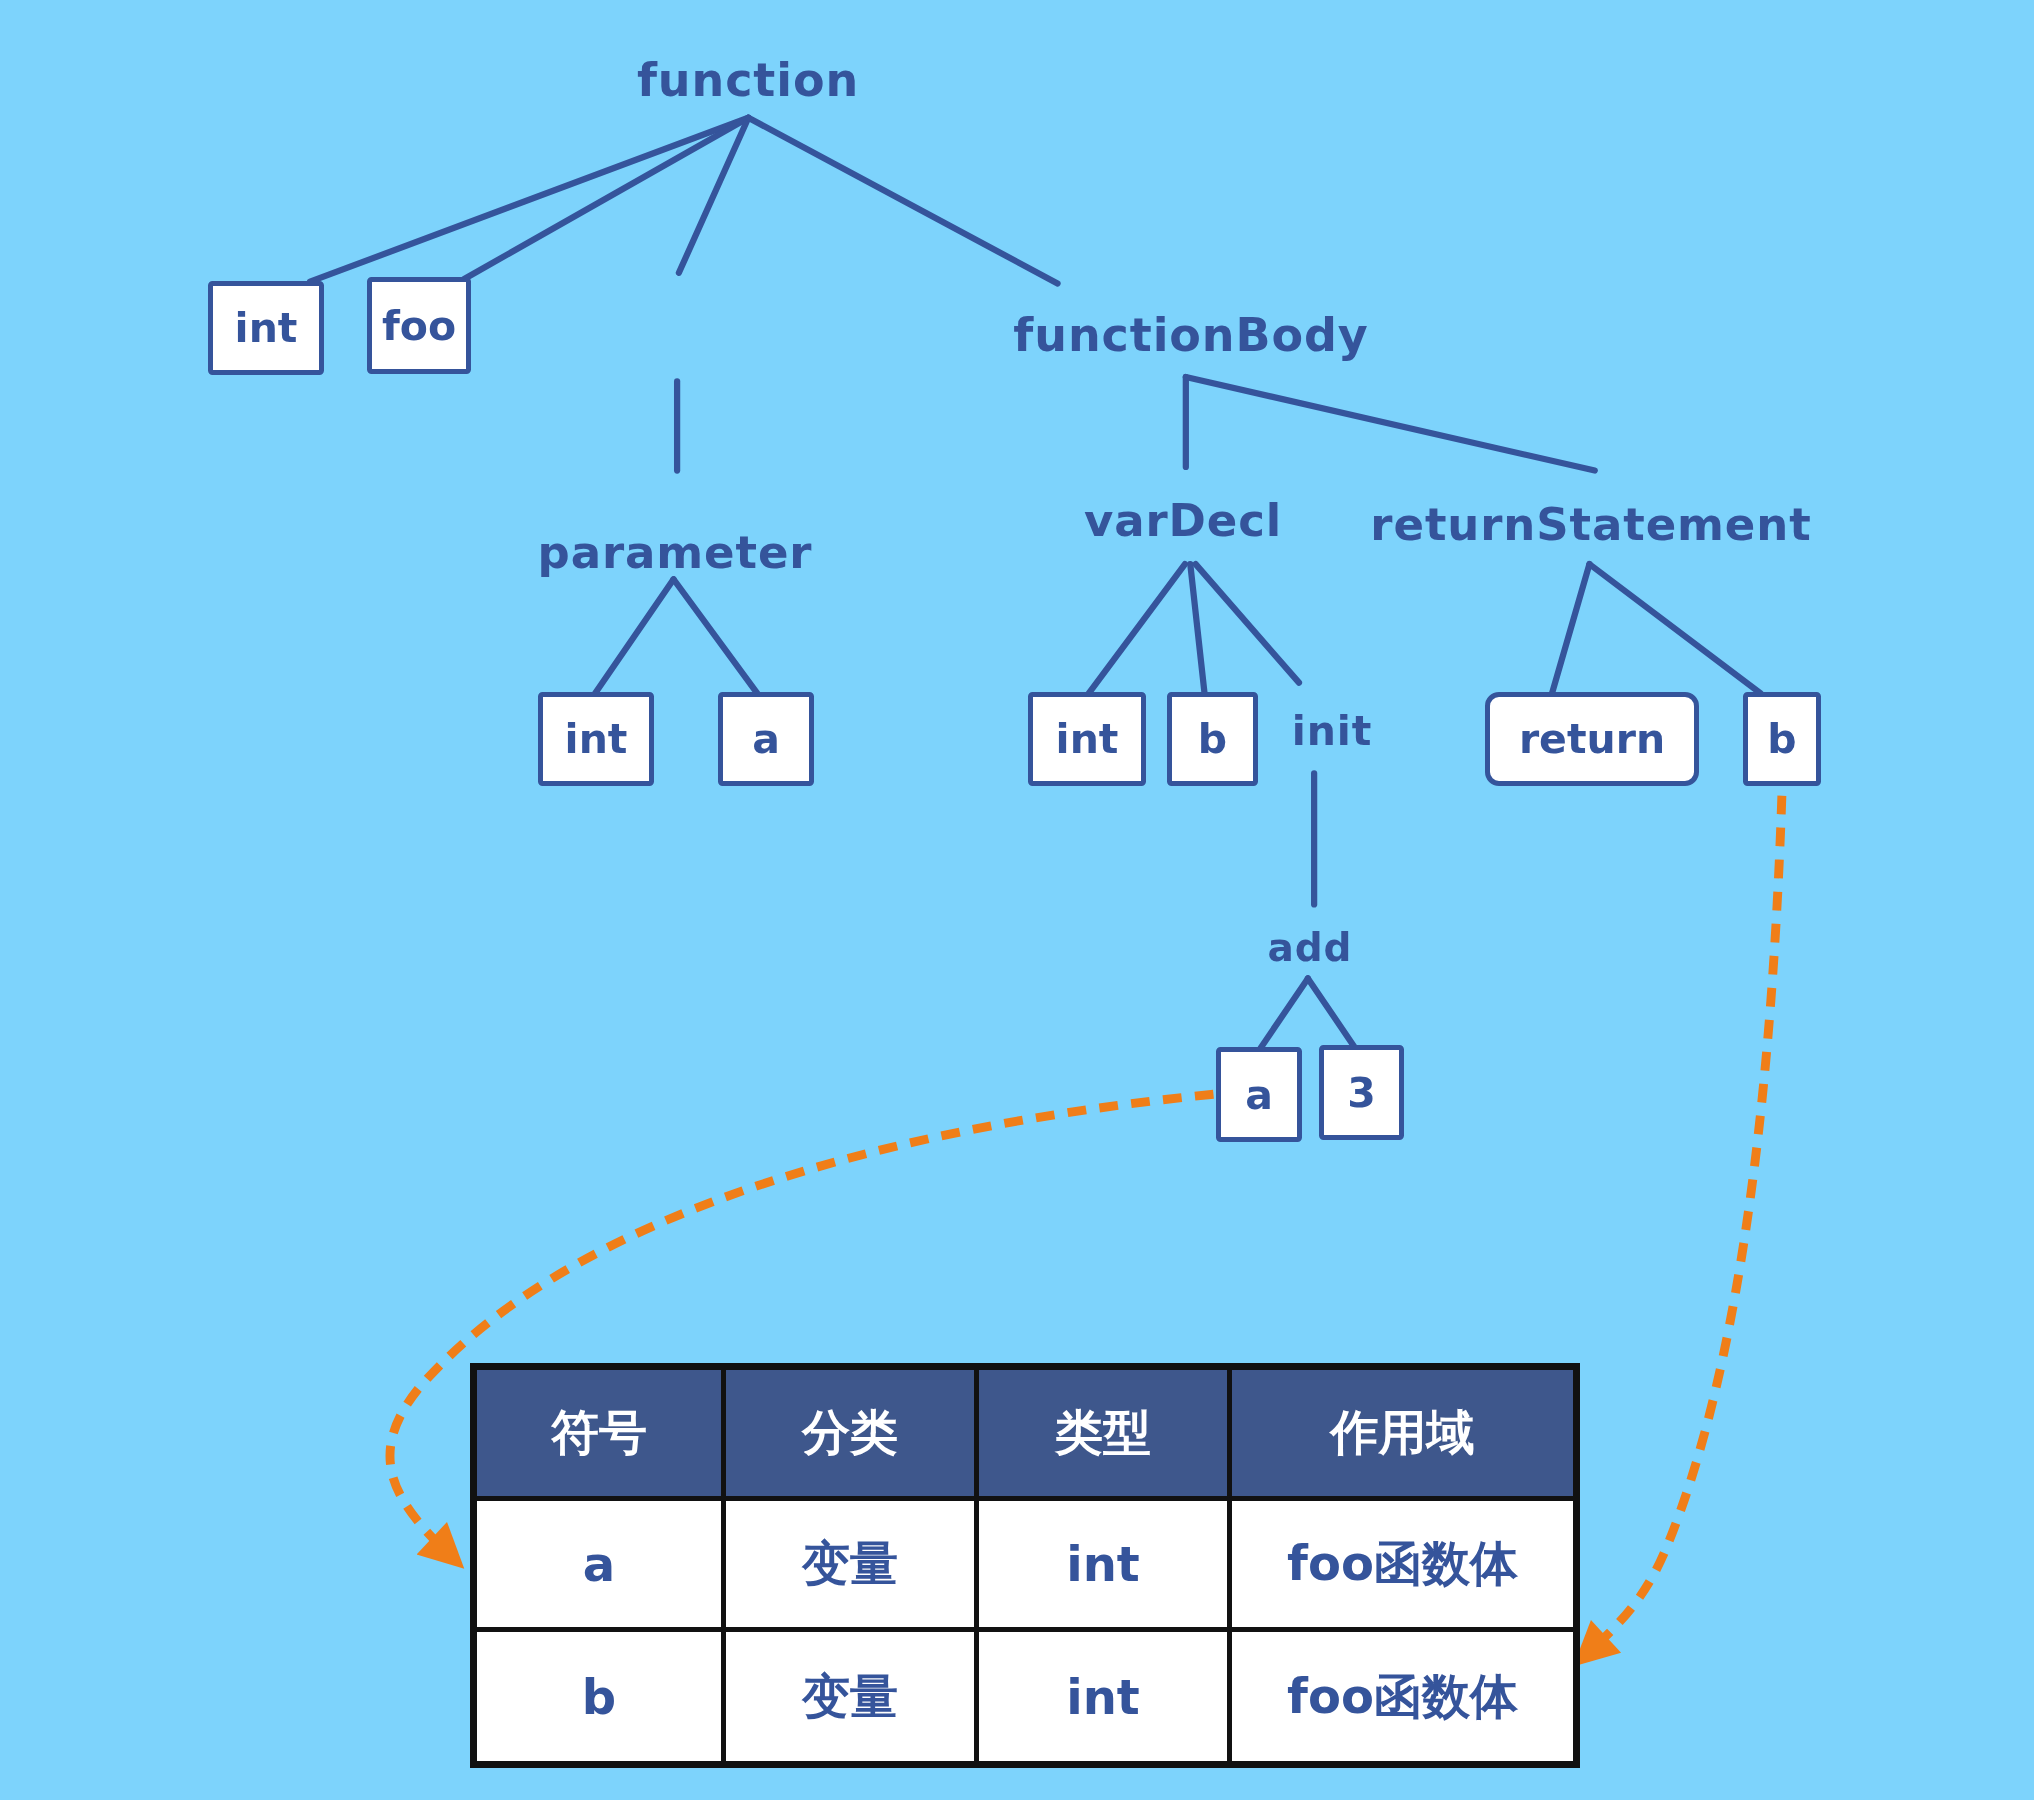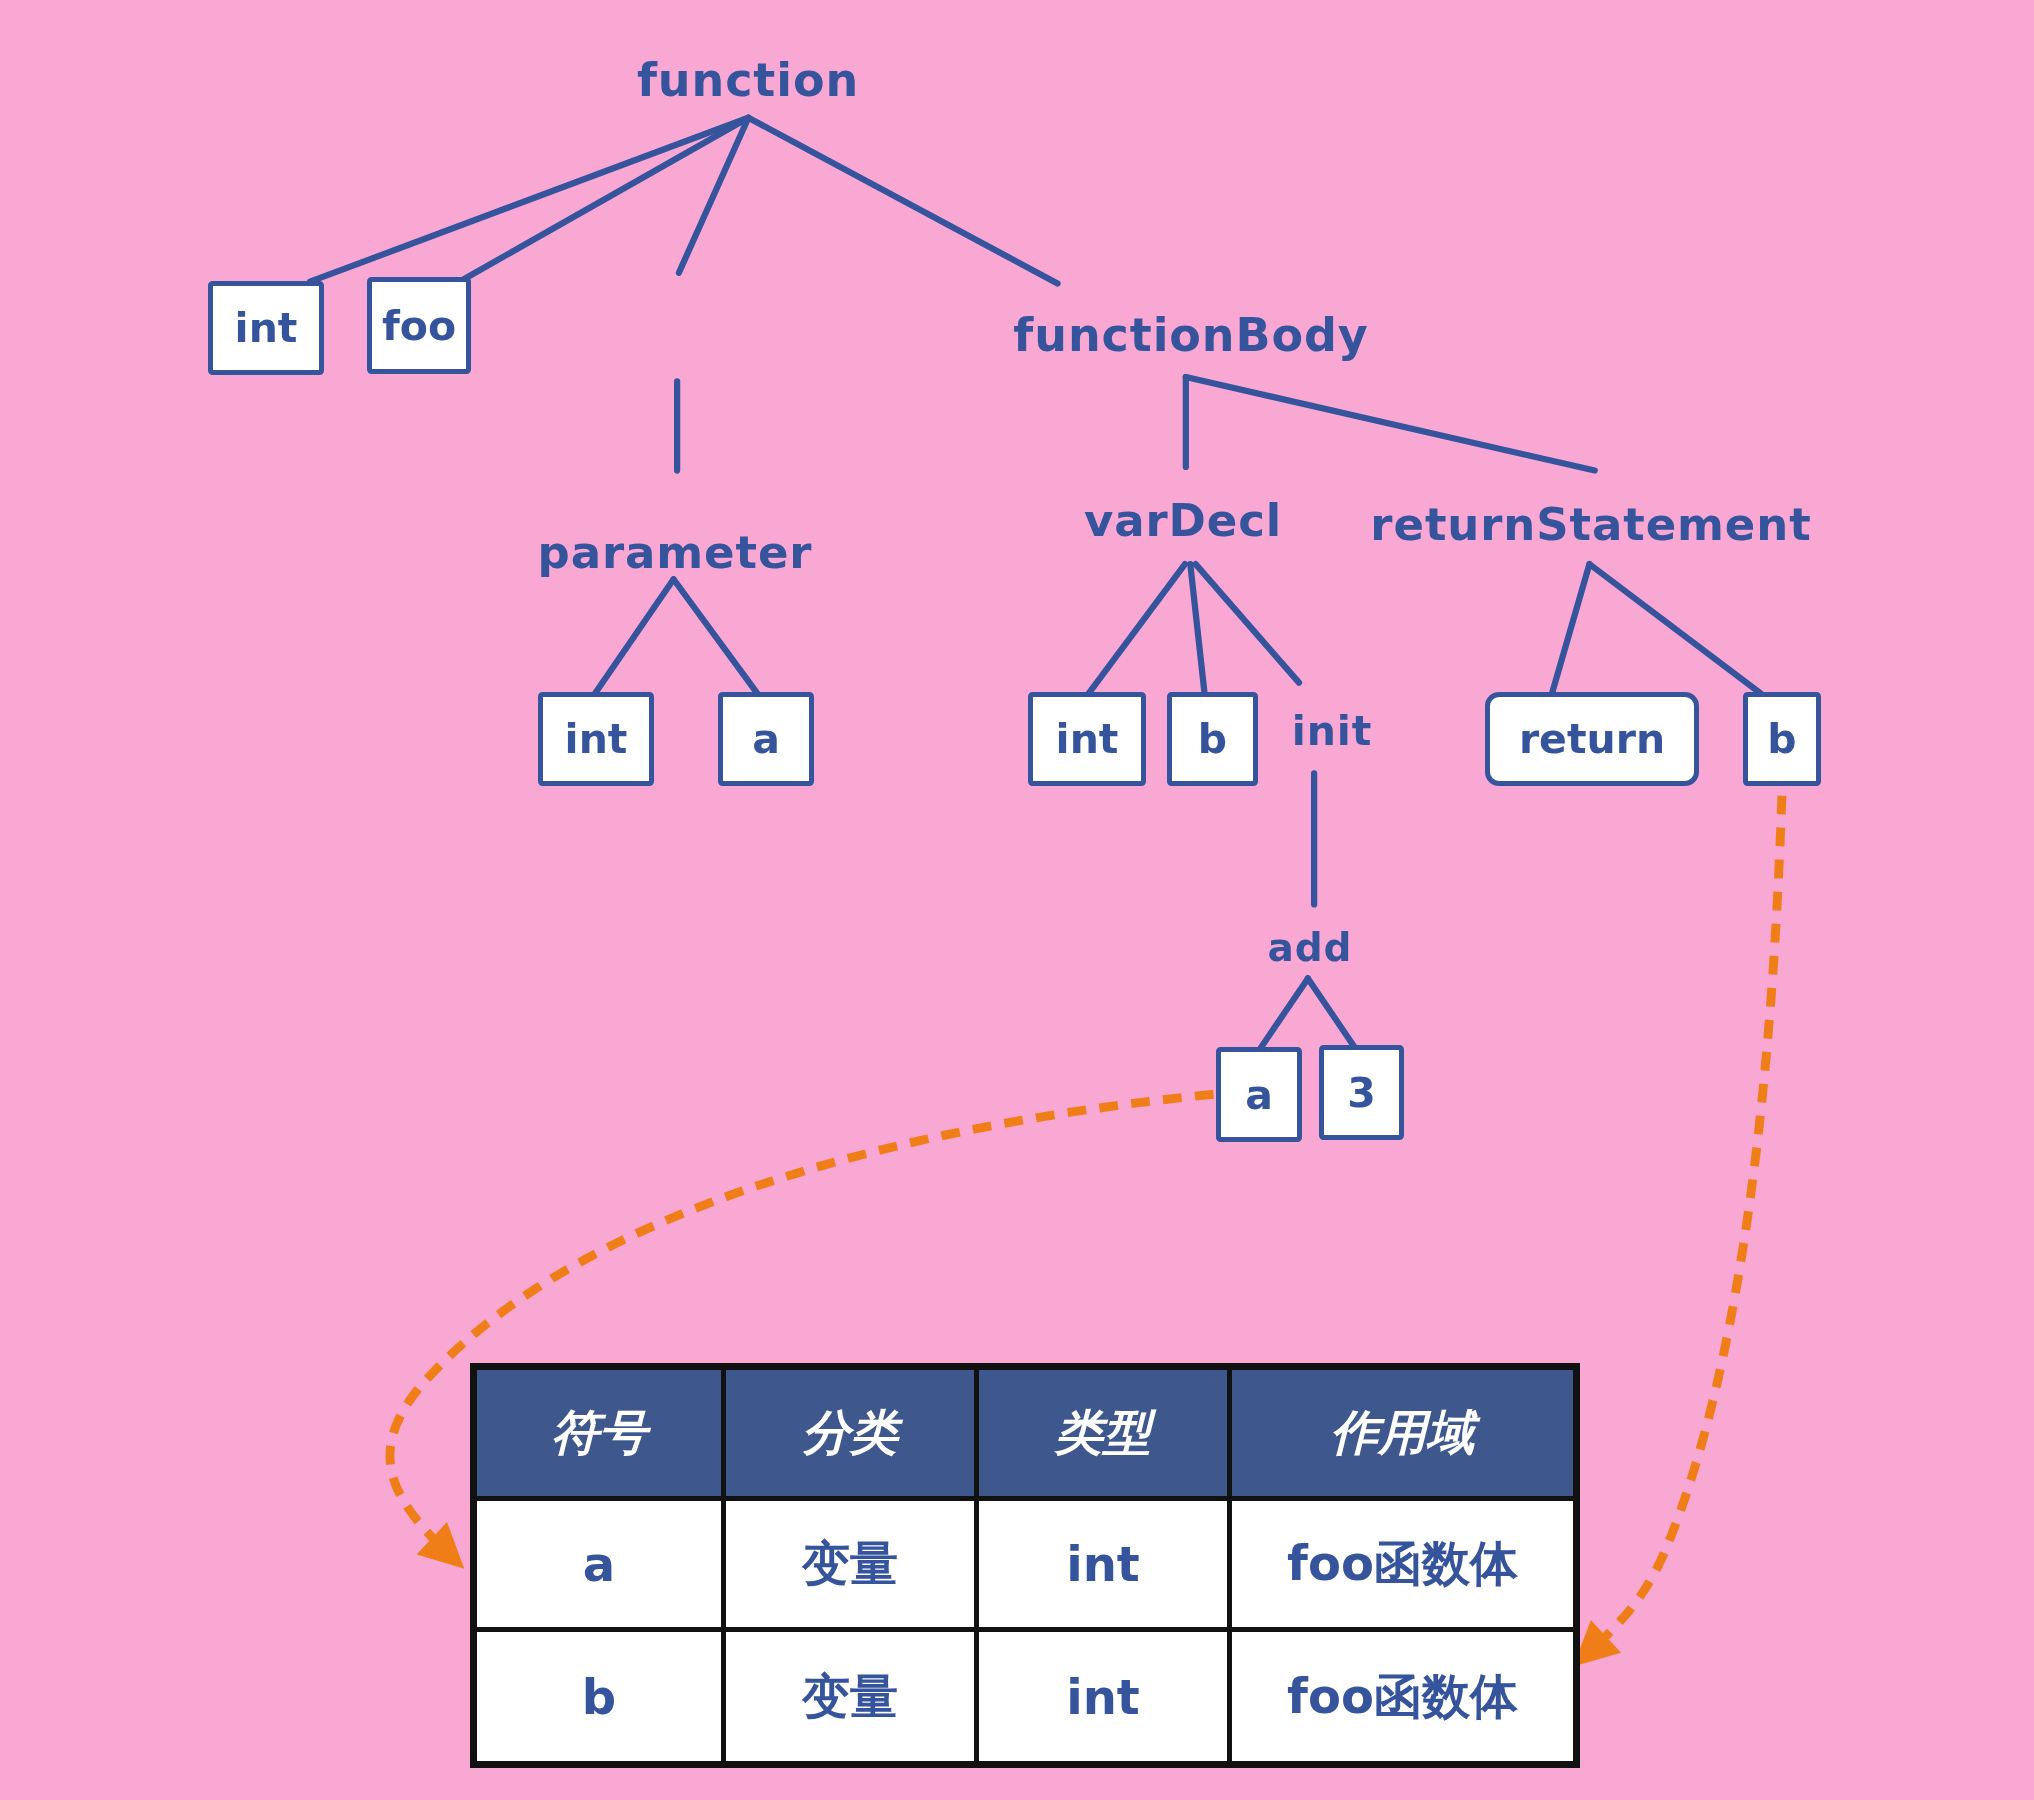--- a/index.html
+++ b/index.html
@@ -1,20 +1,20 @@
 <!DOCTYPE html>
 <html style="font-size:14.3px"><head>
 <meta charset="utf-8">
 <style>
   html, body { margin: 0; padding: 0; background: #ffffff; }
   #canvas {
     position: relative;
     width: 2034px;
     height: 1800px;
-    background: #f9a8d4;
+    background: #7dd3fc;
     font-family: "DejaVu Sans", "Liberation Sans", sans-serif;
     overflow: hidden;
   }
   #edge-layer {
     position: absolute;
     left: 0; top: 0;
     width: 2034px; height: 1800px;
   }
   .edge {
     stroke: #35549B;
@@ -66,21 +66,21 @@
     font-weight: 700;
     color: #35549B;
     background: #ffffff;
     padding: 0;
   }
   .symtab tr.hd td {
     background: #3E578C;
     color: #ffffff;
     font-weight: 700;
   }
-  .symtab tr.hd { height: 132px; font-style: italic; }
+  .symtab tr.hd { height: 132px; }
   .symtab tr.r1 { height: 131px; }
   .symtab tr.r2 { height: 135px; }
 </style>
 </head>
 <body>
 
 <div id="canvas">
 
   <svg id="edge-layer" viewBox="0 0 2283 2020" xmlns="http://www.w3.org/2000/svg">
     <defs>

